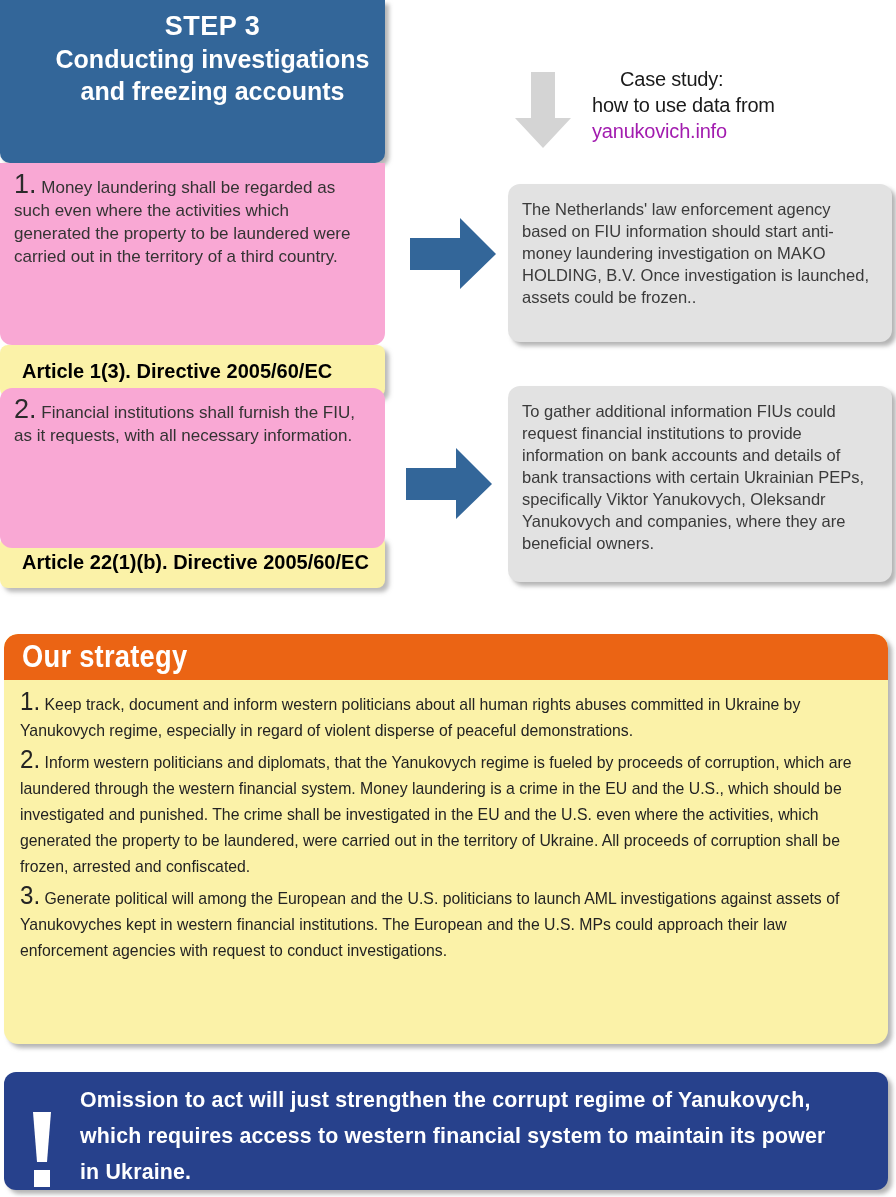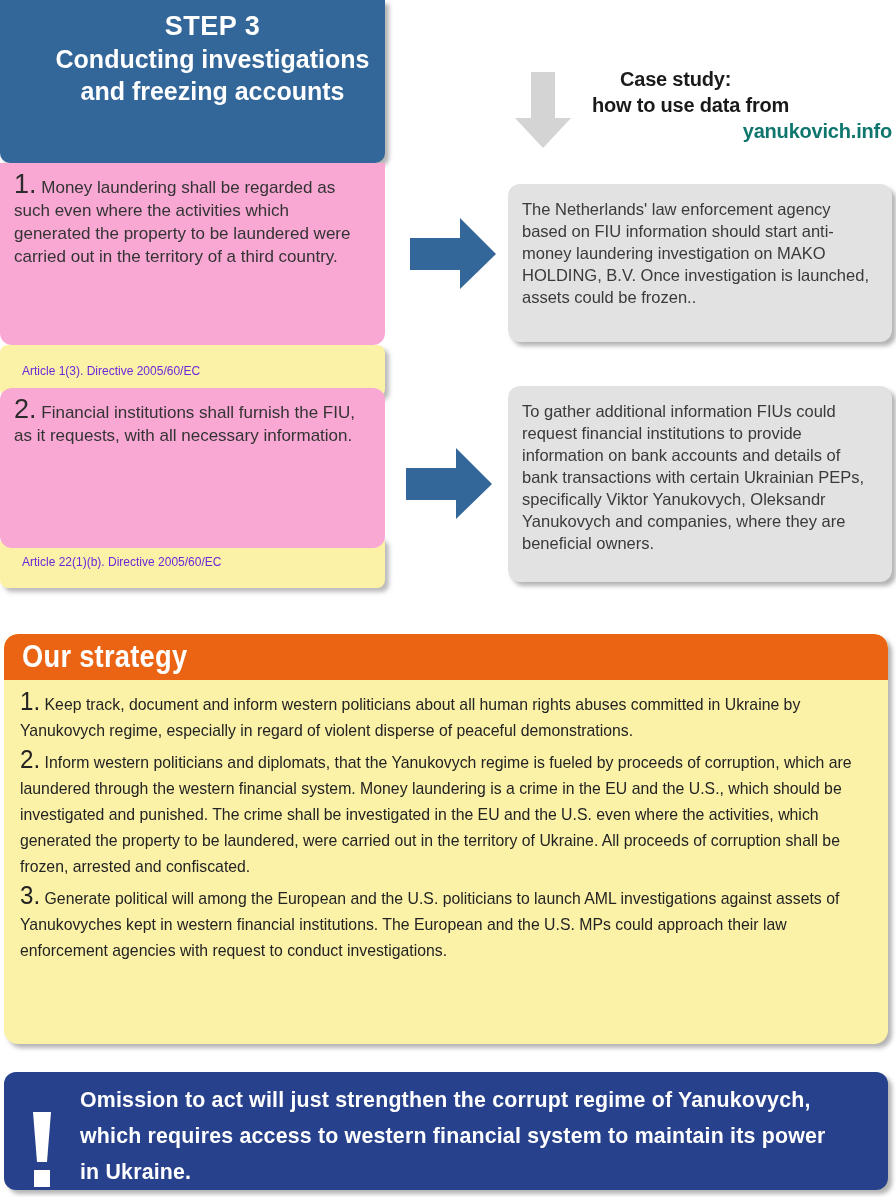--- a/index.html
+++ b/index.html
@@ -62,23 +62,23 @@
     width: 385px;
     height: 52px;
     background: #FBF2A8;
     border-radius: 8px;
     box-shadow: 4px 4px 4px rgba(120,120,120,0.5);
     display: flex;
     align-items: center;
     padding-left: 22px;
   }
   .cite-band span {
-    font-size: 12px;
-    font-weight: normal;
-    color: #6d28d9;
+    font-size: 20px;
+    font-weight: bold;
+    color: #000000;
   }
 
   .lav-card {
     position: absolute;
     left: 0px;
     width: 385px;
     background: #f9a8d4;
     border-radius: 0 0 12px 12px;
     padding: 10px 20px 8px 14px;
   }
@@ -112,28 +112,28 @@
     height: 78px;
   }
   .case-arrow svg { display: block; }
 
   .case-text {
     position: absolute;
     left: 592px;
     top: 66px;
     width: 300px;
     font-size: 20px;
-    font-weight: bold;
+    font-weight: normal;
     line-height: 26px;
     color: #1a1a1a;
     text-align: left;
     letter-spacing: -0.2px;
   }
   .case-text .line1 { padding-left: 28px; }
-  .case-text .site { color: #0f766e; text-align: right; }
+  .case-text .site { color: #a21caf; }
 
   
   .gray-panel {
     position: absolute;
     left: 508px;
     width: 384px;
     background: #E2E2E2;
     border-radius: 12px;
     box-shadow: 4px 4px 4px rgba(130,130,130,0.6);
     padding: 14px 18px 12px 14px;

